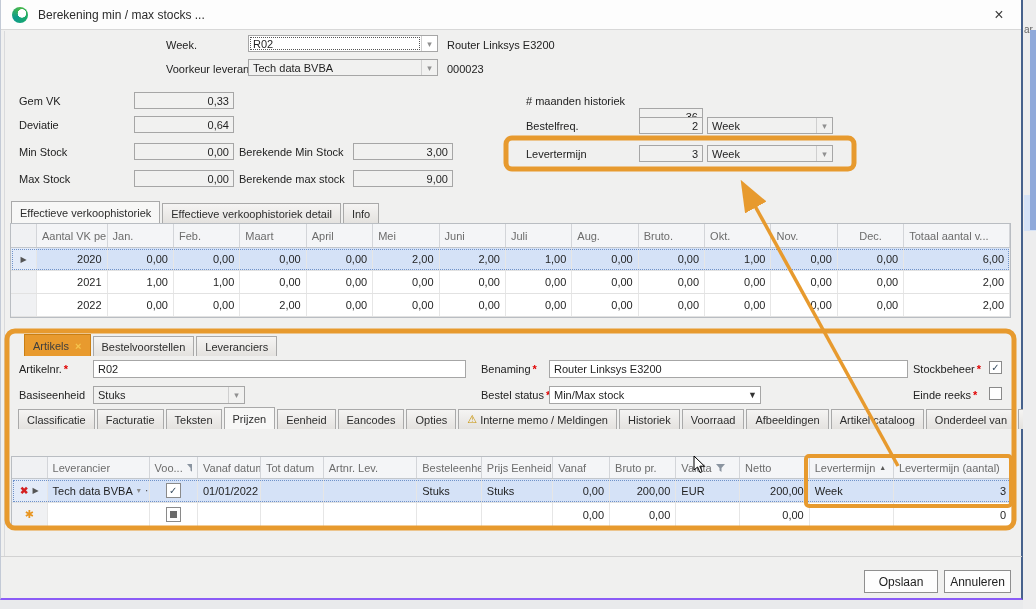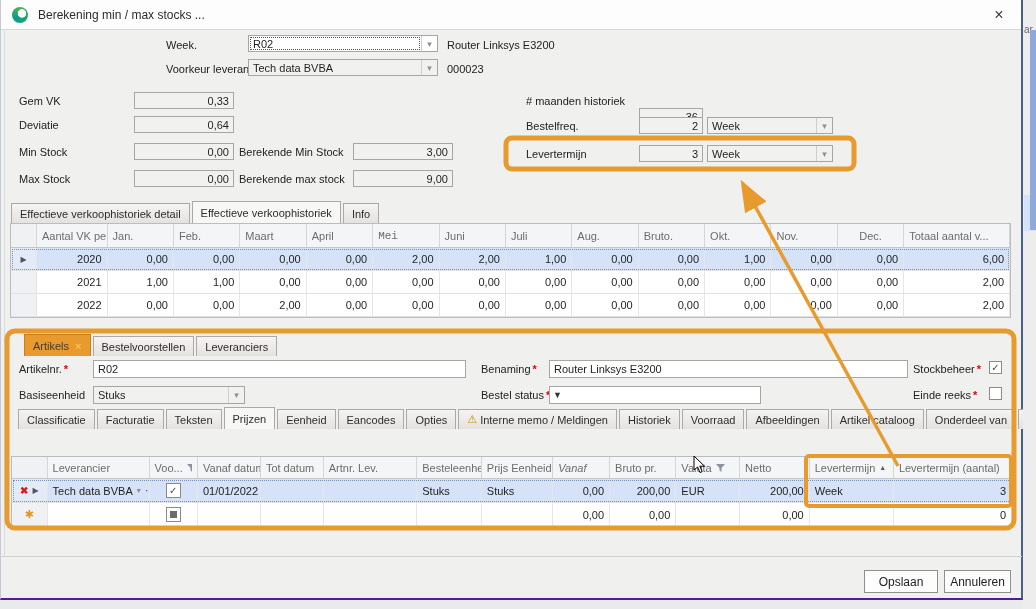--- a/index.html
+++ b/index.html
@@ -1,21 +1,21 @@
 <!DOCTYPE html>
 <html><head>
 <meta charset="utf-8">
 <style>
   html,body{margin:0;padding:0}
   body{width:1036px;height:609px;position:relative;overflow:hidden;
        background:#e9eaec;font-family:"Liberation Sans",sans-serif;font-size:11px;color:#1f1f1f}
   .abs{position:absolute;box-sizing:border-box}
   
   .dialog{left:0;top:0;width:1023px;height:600px;background:#f0f0ef;
-          border-right:2px solid #46618c;border-bottom:2px solid #4c1d95;border-left:1px solid #c3cad6}
+          border-right:2px solid #46618c;border-bottom:2px solid #8b5cf6;border-left:1px solid #c3cad6}
   .titlebar{left:0;top:0;width:1020px;height:30px;background:#fdfdfd;border-bottom:1px solid #d8d8d8}
   .logo{left:11px;top:7px;width:16px;height:16px;border-radius:50%;
         background:radial-gradient(circle at 62% 40%,#ffffff 0 4px,transparent 4.5px),
                    conic-gradient(from 120deg,#17a86b,#0e9b8f,#49b84a,#17a86b)}
   .title{left:37px;top:8px;font-size:12px;color:#2c2c2c;white-space:nowrap}
   .close{left:986px;top:4px;width:24px;height:22px;font-size:16px;color:#3c3c3c;
          display:flex;align-items:center;justify-content:center}
   .leftline{left:3px;top:31px;width:1px;height:525px;background:#d9dadc}
   
   .lbl{white-space:nowrap;color:#222}
@@ -116,25 +116,25 @@
     <span class="carr">▾</span>
   </div>
   <div class="abs lbl" style="left:525px;top:148px">Levertermijn</div>
   <div class="abs fld num" style="left:638px;top:145px;width:64px">3</div>
   <div class="abs combo" style="left:706px;top:145px;width:126px">
     <span class="cval">Week</span>
     <span class="carr">▾</span>
   </div>
 
   <div class="abs tabstrip" style="left:10px;top:202px;height:21px" id="hist-tabs">
-      <div class="tab">
-        <span>Effectieve verkoophistoriek detail</span>
-      </div>
       <div class="tab active">
         <span>Effectieve verkoophistoriek</span>
+      </div>
+      <div class="tab">
+        <span>Effectieve verkoophistoriek detail</span>
       </div>
       <div class="tab">
         <span>Info</span>
       </div>
     </div>
   <div class="abs grid" style="left:9px;top:223px;width:1001px" id="month-grid">
       <div class="grow head">
         <div class="gc ind" style="width: 25px;"></div>
         <div class="gc" style="width: 71px;">
           <span>Aantal VK per j...</span>
@@ -144,21 +144,21 @@
         </div>
         <div class="gc" style="width: 66px;">
           <span>Feb.</span>
         </div>
         <div class="gc" style="width: 66px;">
           <span>Maart</span>
         </div>
         <div class="gc" style="width: 66px;">
           <span>April</span>
         </div>
-        <div class="gc" style="width: 66px; font-family: Liberation Mono, monospace;">
+        <div class="gc" style="width: 66px;">
           <span>Mei</span>
         </div>
         <div class="gc" style="width: 66px;">
           <span>Juni</span>
         </div>
         <div class="gc" style="width: 66px;">
           <span>Juli</span>
         </div>
         <div class="gc" style="width: 66px;">
           <span>Aug.</span>
@@ -254,20 +254,21 @@
       <span>✓</span>
     </div>
 
   <div class="abs lbl" style="left:18px;top:389px">Basiseenheid</div>
   <div class="abs combo" style="left:92px;top:386px;width:152px;height:18px">
     <span class="cval">Stuks</span>
     <span class="carr">▾</span>
   </div>
   <div class="abs lbl" style="left:480px;top:389px"><span>Bestel status</span><span class="req">*</span></div>
   <div class="abs combo white" style="left:548px;top:386px;width:212px;height:18px">
+    <span class="cval">Min/Max stock</span>
     <span class="carr" style="border:none;color:#333">▼</span>
   </div>
   <div class="abs lbl" style="left:912px;top:389px"><span>Einde reeks</span><span class="req">*</span></div>
   <div class="abs checkbox" style="left:988px;top:387px"></div>
 
   <div class="abs tabstrip" style="left:17px;top:409px;height:20px" id="price-tabs">
       <div class="tab">
         <span>Classificatie</span>
       </div>
       <div class="tab">
@@ -332,21 +333,21 @@
         </div>
         <div class="gc" style="width: 97px;">
           <span>Artnr. Lev.</span>
         </div>
         <div class="gc" style="width: 63px;">
           <span>Besteleenheid</span>
         </div>
         <div class="gc" style="width: 71px;">
           <span>Prijs Eenheid</span>
         </div>
-        <div class="gc" style="width: 54px; font-style: italic;">
+        <div class="gc" style="width: 54px;">
           <span>Vanaf</span>
         </div>
         <div class="gc" style="width: 65px;">
           <span>Bruto pr.</span>
         </div>
         <div class="gc" style="width: 62px;">
           <span>Valuta</span>
           <svg width="9" height="8" class="funnel">
             <path d="M0,0 H9 L5.5,4 V8 L3.5,6.5 V4 Z" fill="#8a94a0"></path>
           </svg>

